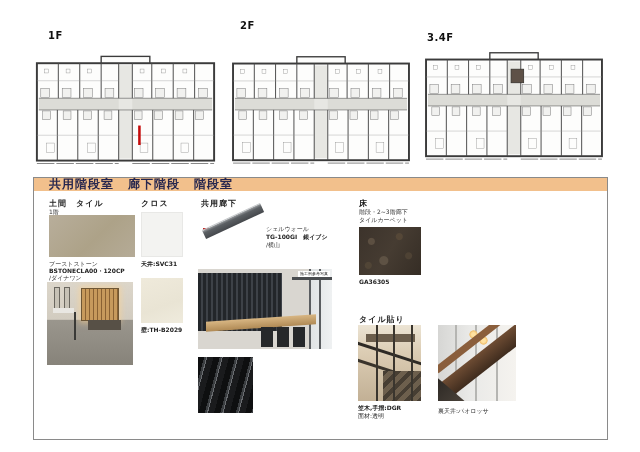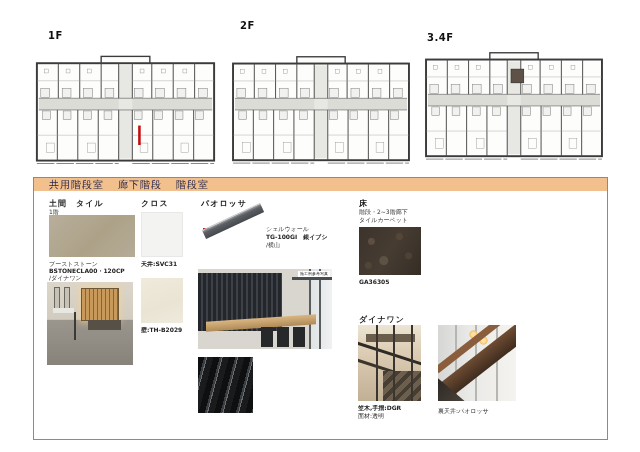--- a/index.html
+++ b/index.html
@@ -9,21 +9,21 @@
 
   
   .plan-label { position:absolute; font-size:10px; font-weight:bold; color:#111; letter-spacing:.5px; }
   .plan { position:absolute; }
 
   
   .board { position:absolute; left:33px; top:177px; width:575px; height:263px;
            border:1px solid #8a8a8a; background:#fff; }
   .tabbar { position:absolute; left:0; top:0; width:100%; height:13px; background:#f2c08c;
             display:flex; align-items:center; padding-left:15px; }
-  .tabbar span { font-size:10px; font-weight:normal; color:#26264e; margin-right:14px; letter-spacing:1px;text-align:center; }
+  .tabbar span { font-size:12px; font-weight:bold; color:#26264e; margin-right:14px; letter-spacing:1px;text-align:center; }
 
   .h-title { position:absolute; font-size:8px; font-weight:bold; color:#1c1c1c; letter-spacing:1px; }
   .t-small { position:absolute; font-size:6px; color:#333; line-height:7.5px; white-space:nowrap; }
   .t-code  { position:absolute; font-size:6px; font-weight:bold; color:#222; white-space:nowrap; }
 
   .swatch { position:absolute; }
   .sw-tile   { background:linear-gradient(135deg,#b8ae9b 0%,#ada288 55%,#b5ab97 100%); }
   .sw-cloth1 { background:#f3f3f1; border:1px solid #e8e8e6; }
   .sw-cloth2 { background:linear-gradient(160deg,#efeadb 0%,#e9e4d4 60%,#efebdd 100%); }
   .sw-carpet { background:
@@ -183,21 +183,21 @@
       <div class="lobby-pole"></div>
       <div class="lobby-bench"></div>
     </div>
 
     <div class="h-title" style="left:107px; top:20px">クロス</div>
     <div class="swatch sw-cloth1" style="left:107px; top:34px; width:42px; height:45px"></div>
     <div class="t-code" style="left:107px; top:82px">天井:SVC31</div>
     <div class="swatch sw-cloth2" style="left:107px; top:100px; width:42px; height:45px"></div>
     <div class="t-code" style="left:107px; top:148px">壁:TH-B2029</div>
 
-    <div class="h-title" style="left:167px; top:20px">パオロッサ</div>
+    <div class="h-title" style="left:167px; top:20px">共用廊下</div>
     <div class="redline" style="left:169px; top:50px; width:18px; height:2px"></div>
     <div class="plank"></div>
     <div class="t-small" style="left:232px; top:47px">シェルウォール</div>
     <div class="t-code" style="left:232px; top:55px">TG-100GI　銀イブシ</div>
     <div class="t-small" style="left:232px; top:63px">/横山</div>
 
     <div class="ph-cafe" style="left:164px; top:91px; width:134px; height:80px">
       <div class="cafe-slats"></div>
       <div class="cafe-window"></div>
       <div class="cafe-mullion" style="right:8%"></div>
@@ -211,21 +211,21 @@
     </div>
 
     <div class="ph-slats" style="left:164px; top:179px; width:55px; height:56px"></div>
 
     <div class="h-title" style="left:325px; top:20px">床</div>
     <div class="t-small" style="left:325px; top:30px">階段・2~3階廊下</div>
     <div class="t-small" style="left:325px; top:38px">タイルカーペット</div>
     <div class="swatch sw-carpet" style="left:325px; top:49px; width:62px; height:48px"></div>
     <div class="t-code" style="left:325px; top:100px">GA36305</div>
 
-    <div class="h-title" style="left:325px; top:136px">ダイナワン</div>
+    <div class="h-title" style="left:325px; top:136px">タイル貼り</div>
 
     <div class="ph-stairL" style="left:324px; top:147px; width:63px; height:76px">
       <div class="stl-slab"></div>
       <div class="stl-rail1"></div>
       <div class="stl-rail2"></div>
       <div class="stl-steps"></div>
       <div class="stl-post" style="left:28%"></div>
       <div class="stl-post" style="left:56%"></div>
       <div class="stl-post" style="left:84%"></div>
     </div>

